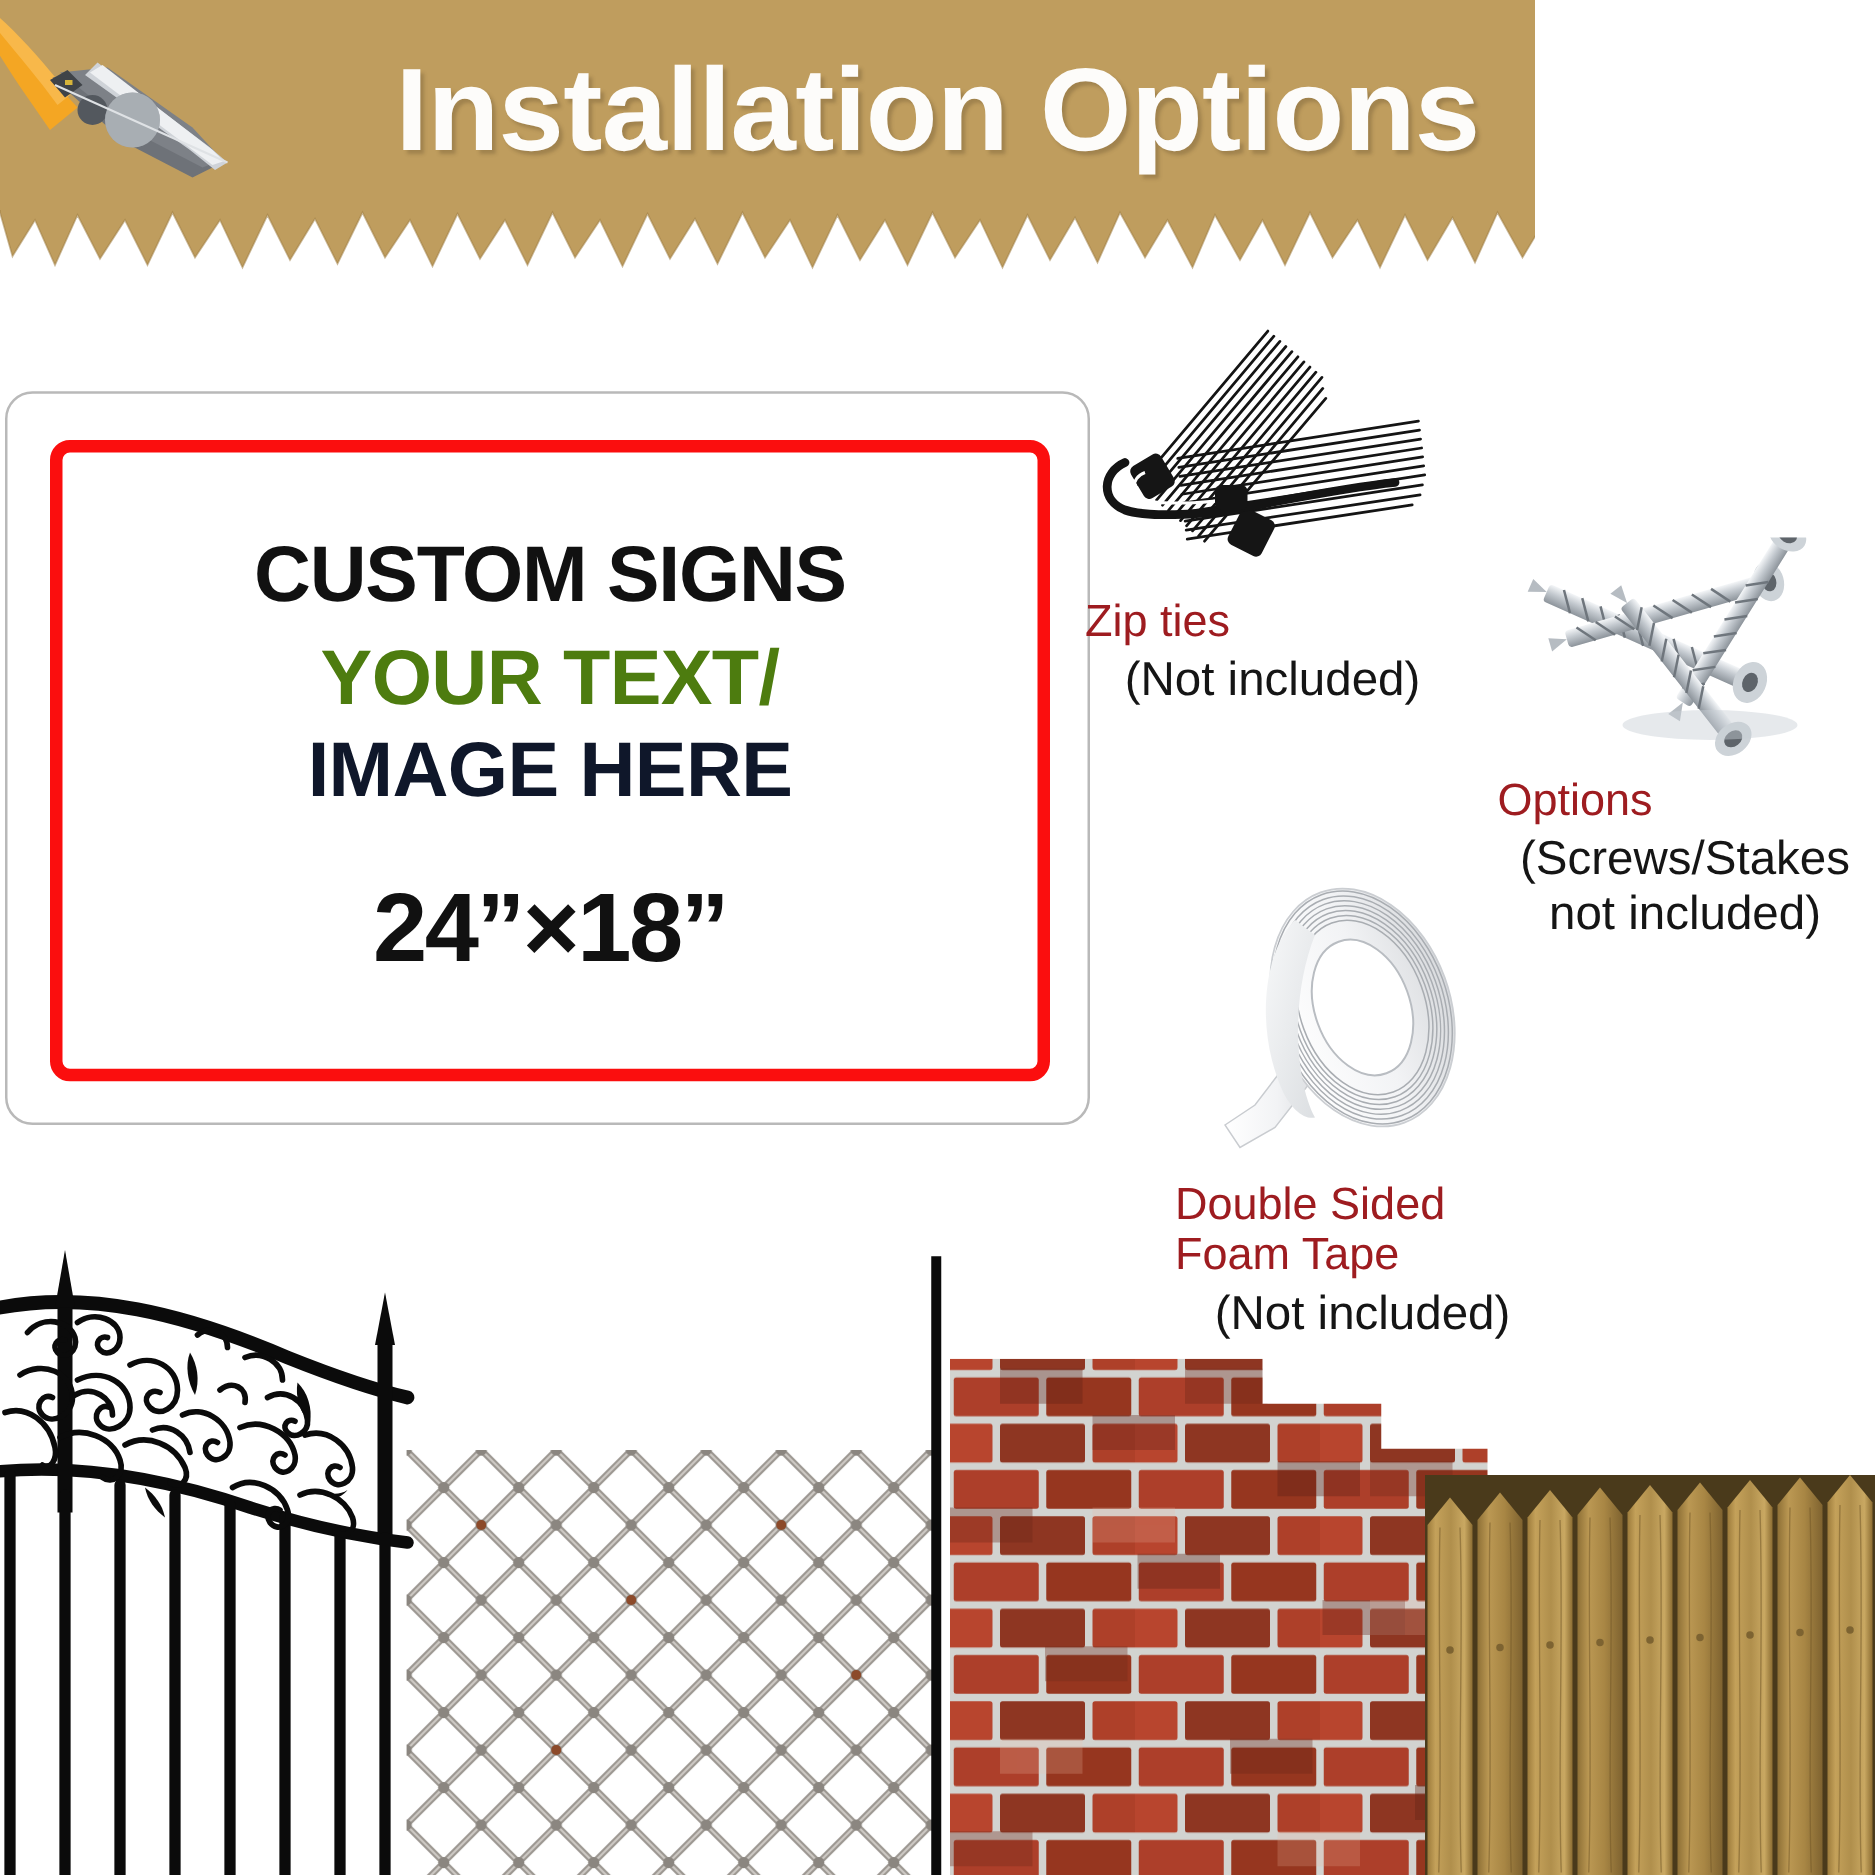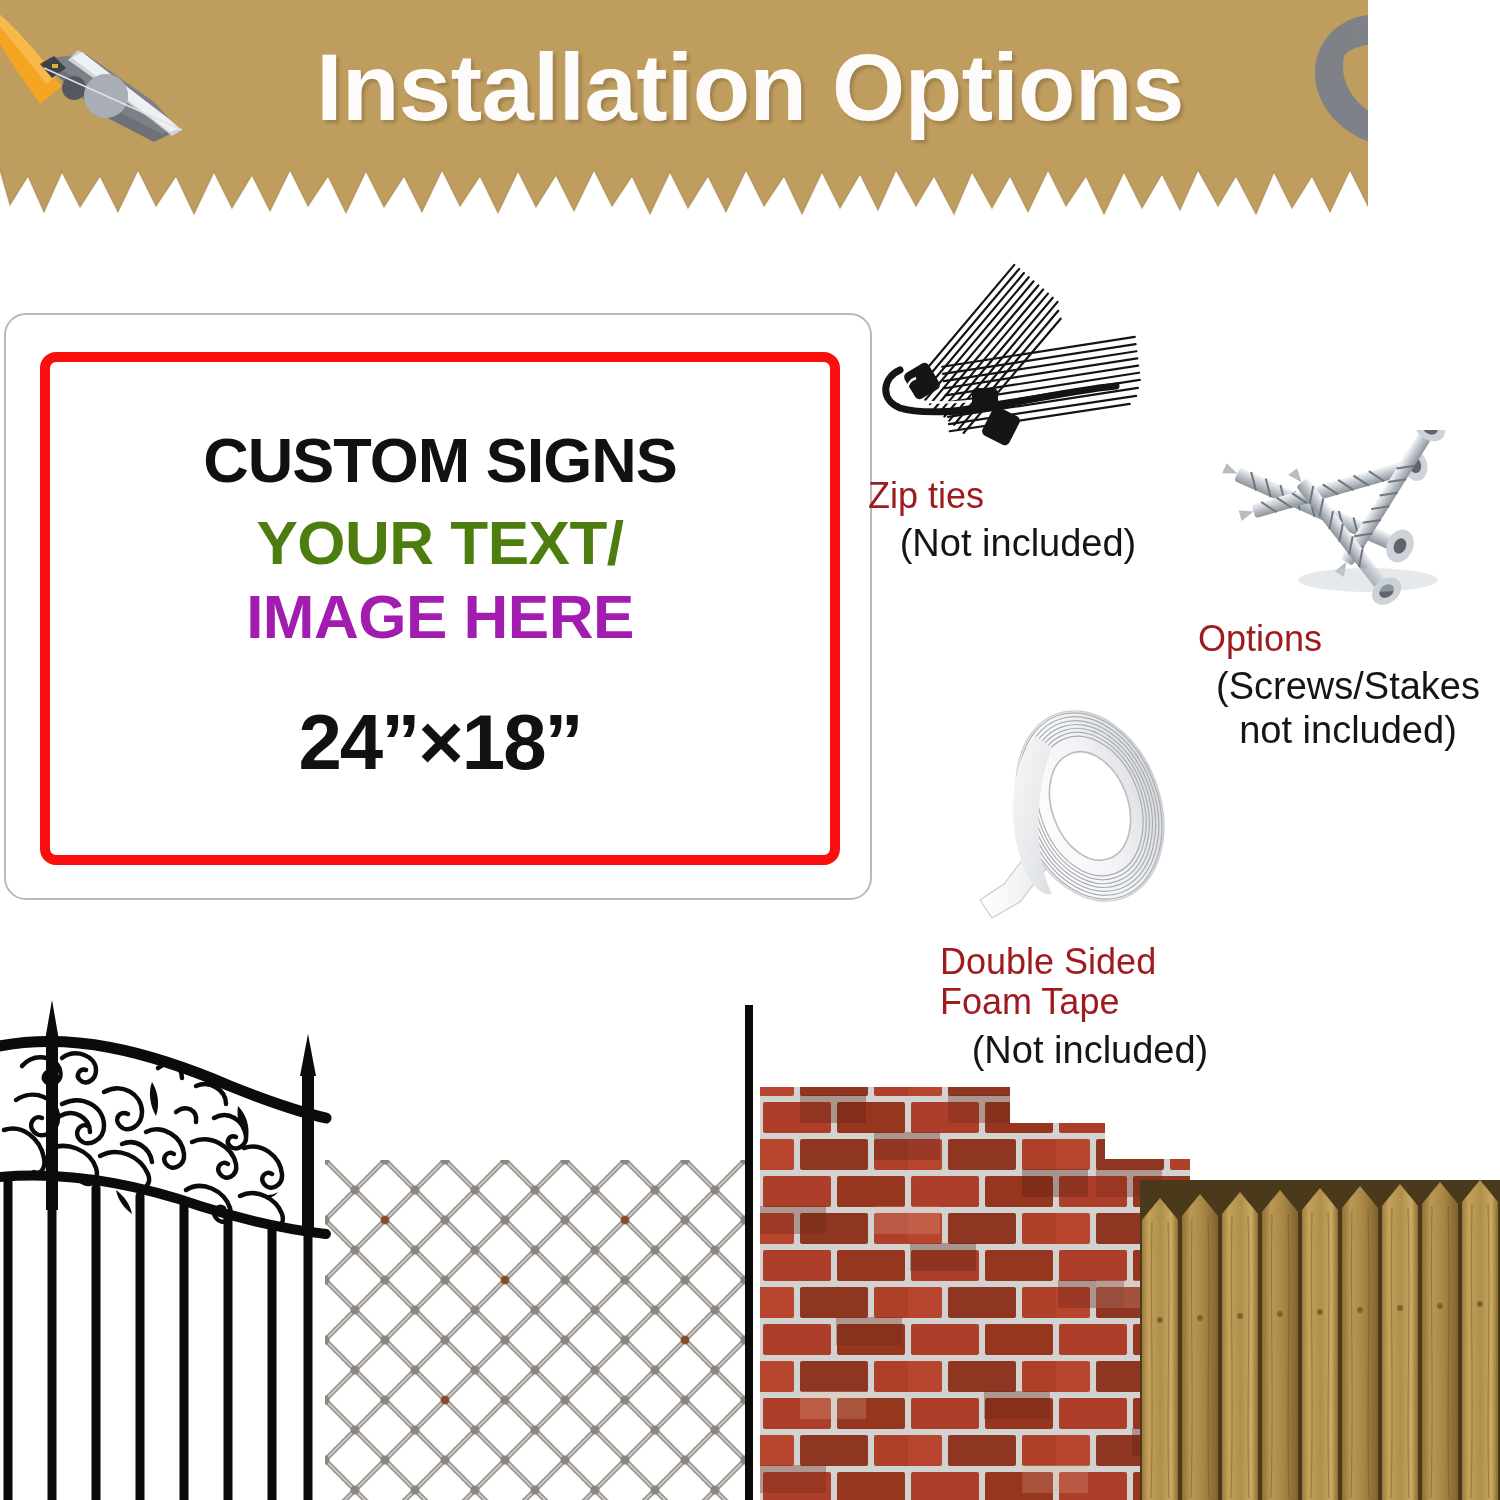--- a/index.html
+++ b/index.html
@@ -14,21 +14,21 @@
     overflow: hidden;
     font-family: "Liberation Sans", sans-serif;
     -webkit-font-smoothing: antialiased;
   }
 
   
   #header-banner {
     position: absolute;
     left: 0;
     top: 0;
-    width: 1368px;
+    width: 1228px;
     height: 230px;
     overflow: hidden;
   }
   #banner-shape {
     position: absolute;
     left: 0;
     top: 0;
     width: 1500px;
     height: 230px;
   }
@@ -94,21 +94,21 @@
     font-weight: bold;
     color: #4d7c0f;
     letter-spacing: -0.5px;
     line-height: 1.18;
     text-align: center;
     white-space: nowrap;
   }
   #sign-line-3 {
     font-size: 62px;
     font-weight: bold;
-    color: #a21caf;
+    color: #0f172a;
     letter-spacing: -0.5px;
     line-height: 1.18;
     text-align: center;
     white-space: nowrap;
   }
   #sign-size {
     font-size: 78px;
     font-weight: bold;
     color: #111111;
     letter-spacing: -2px;

